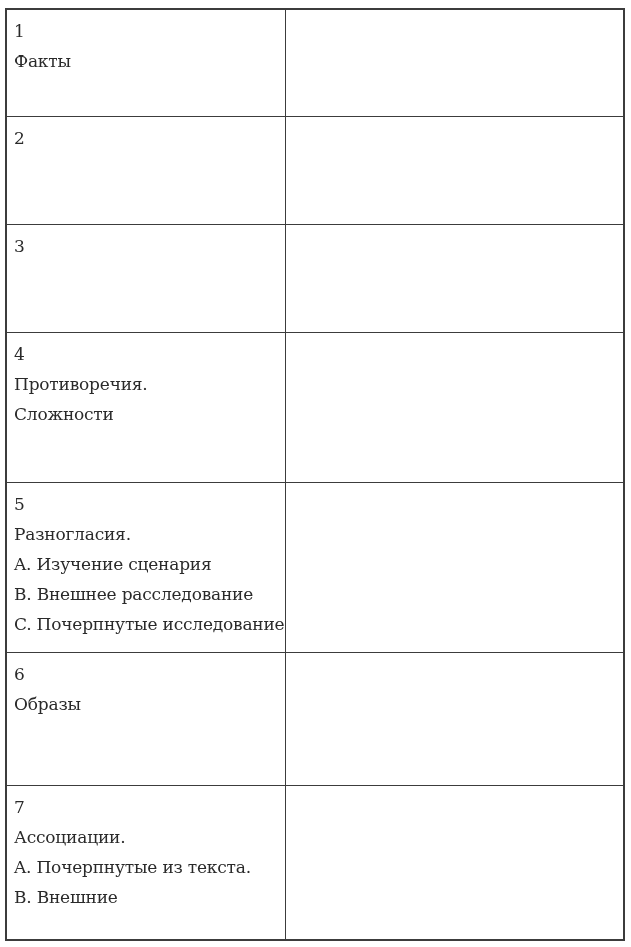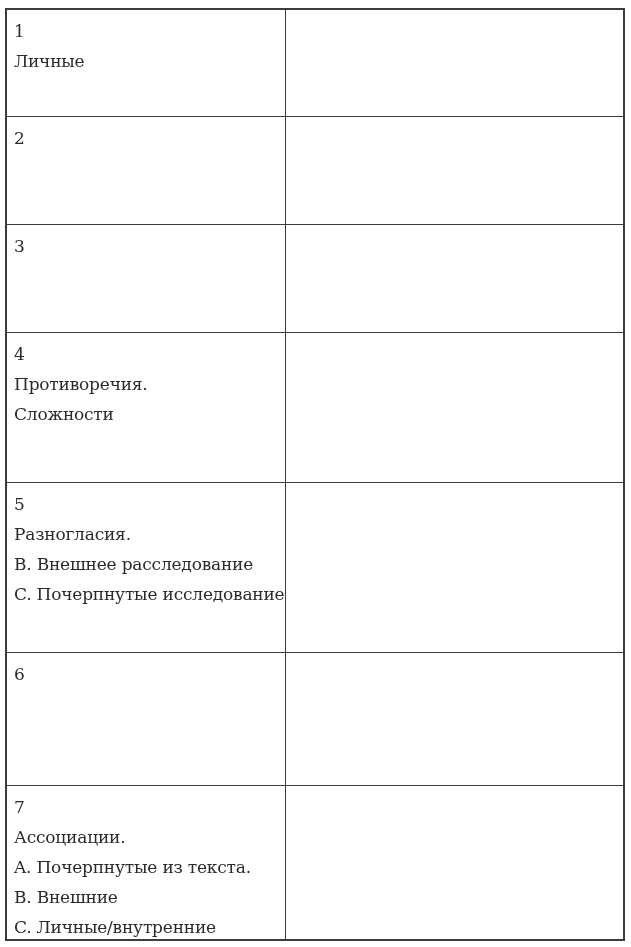--- a/index.html
+++ b/index.html
@@ -23,21 +23,21 @@
   .cell-right { position: absolute; left: 279px; right: 0; top: 0; bottom: 0; }
   .line { display: block; height: 30px; line-height: 30px; white-space: nowrap; letter-spacing: -0.2px; }
 </style>
 </head>
 <body>
 
 <div class="table">
   <div class="row" style="top:0;height:107px;">
     <div class="cell-left">
       <span class="line">1</span>
-      <span class="line">Личные</span>
+      <span class="line">Факты</span>
     </div>
     <div class="cell-right"></div>
   </div>
 
   <div class="row" style="top:107px;height:108px;">
     <div class="cell-left">
       <span class="line">2</span>
     </div>
     <div class="cell-right"></div>
   </div>
@@ -55,36 +55,37 @@
       <span class="line">Противоречия.</span>
       <span class="line">Сложности</span>
     </div>
     <div class="cell-right"></div>
   </div>
 
   <div class="row" style="top:473px;height:170px;">
     <div class="cell-left">
       <span class="line">5</span>
       <span class="line">Разногласия.</span>
+      <span class="line">A. Изучение сценария</span>
       <span class="line">B. Внешнее расследование</span>
       <span class="line">C. Почерпнутые исследование</span>
     </div>
     <div class="cell-right"></div>
   </div>
 
   <div class="row" style="top:643px;height:133px;">
     <div class="cell-left">
       <span class="line">6</span>
+      <span class="line">Образы</span>
     </div>
     <div class="cell-right"></div>
   </div>
 
   <div class="row" style="top:776px;height:153px;">
     <div class="cell-left">
       <span class="line">7</span>
       <span class="line">Ассоциации.</span>
       <span class="line">A. Почерпнутые из текста.</span>
       <span class="line">B. Внешние</span>
-      <span class="line">C. Личные/внутренние</span>
     </div>
     <div class="cell-right"></div>
   </div>
 </div>
 
 </body></html>

